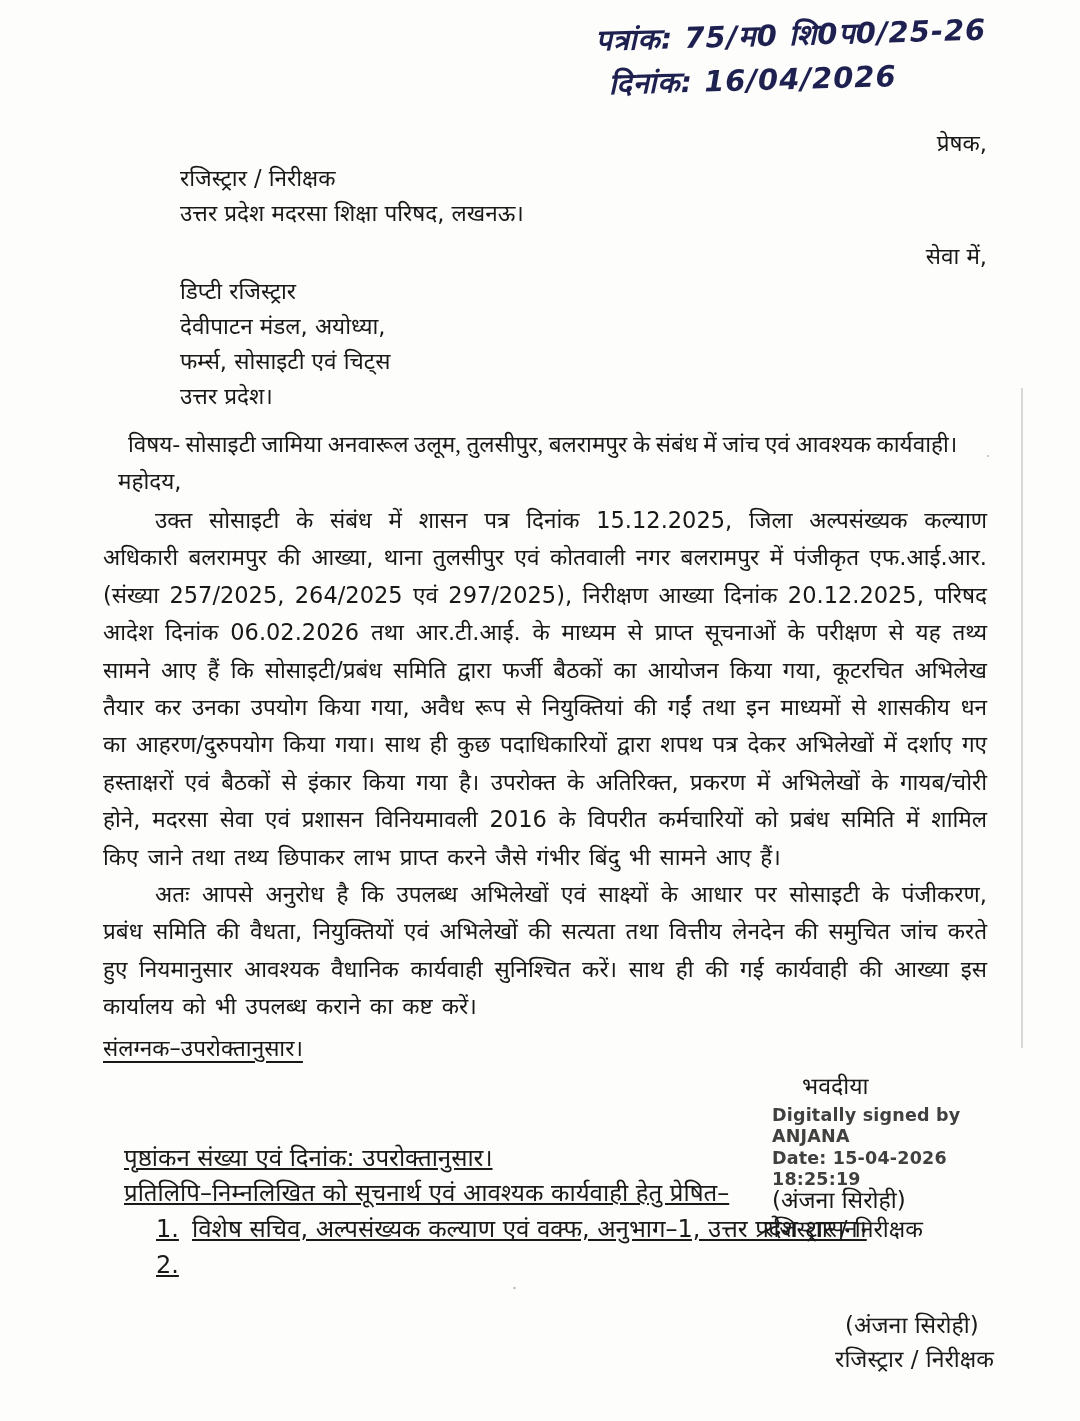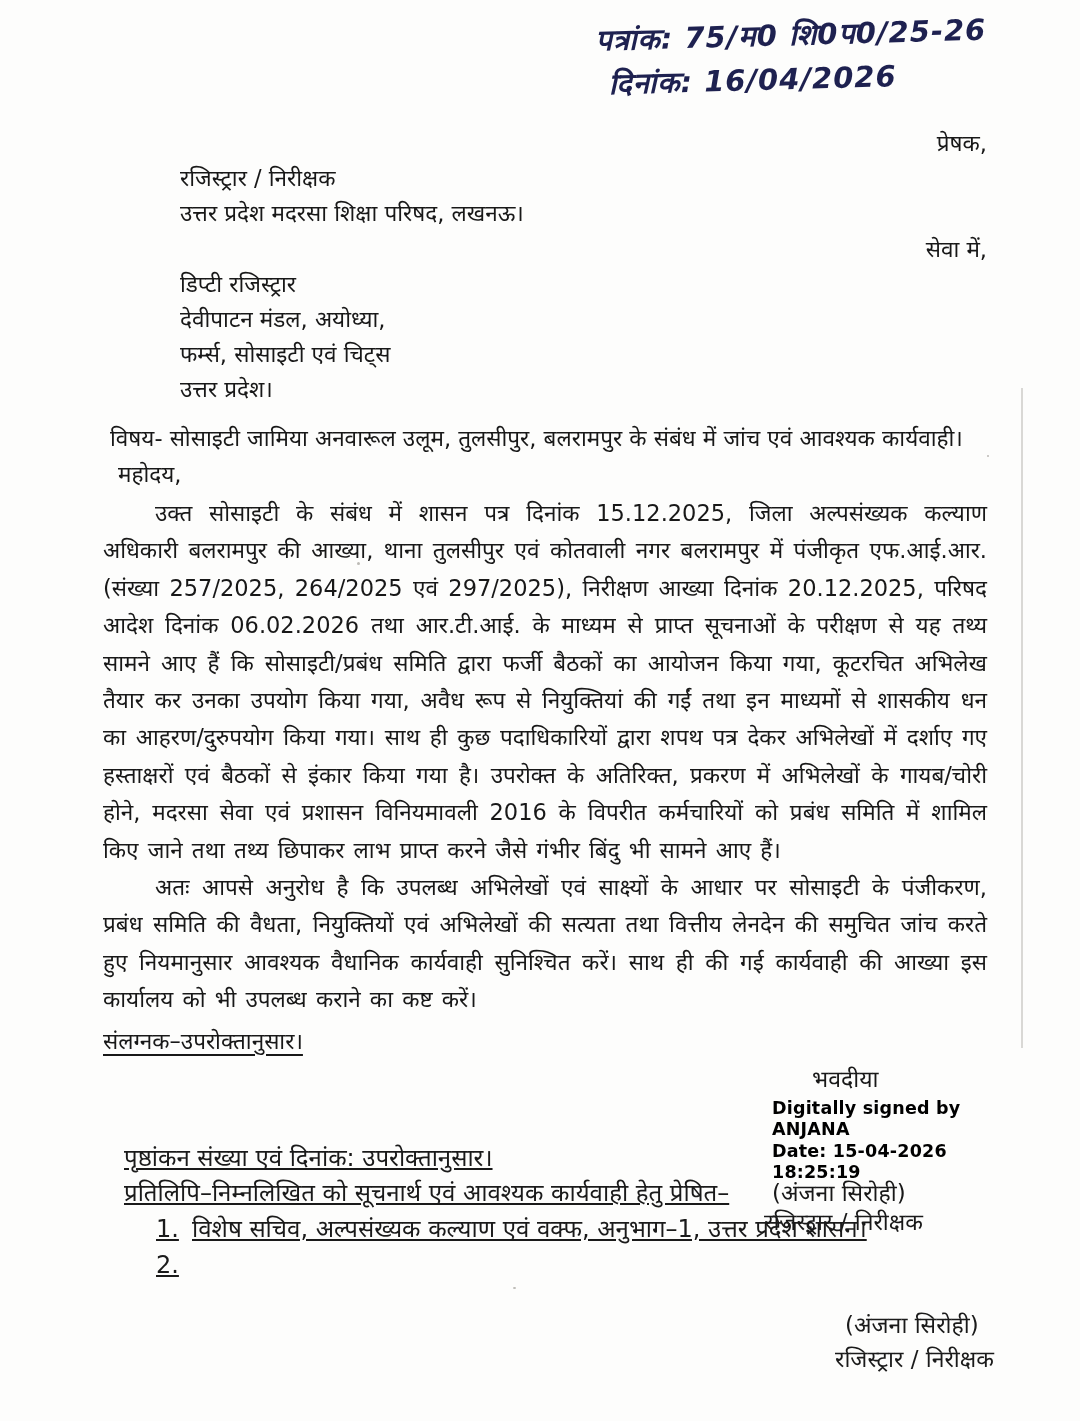--- a/index.html
+++ b/index.html
@@ -23,40 +23,40 @@
   .ref-date-line { margin-left:12px; }
 
   
   .letter {
     position:absolute; top:126px; left:103px; width:884px;
     font-size:22.5px; font-weight:500; color:#181818;
   }
   .hdr-label { line-height:35px; margin-left:15px;text-align:right; }
   .hdr-lines { margin-left:77px; }
   .hdr-lines > div { line-height:35px; }
-  .recipient-block { margin-top:1px; }
-  .subject-line { margin-top:13px; margin-left:7px; line-height:36px; }
+  .recipient-block { margin-top:8px; }
+  .subject-line { margin-top:13px; margin-left:25px; line-height:36px;font-family:Liberation Serif, serif; }
   .salutation { margin-left:15px; line-height:36px; }
   .body-para {
     margin:0; text-align:justify; text-indent:52px;
     line-height:37.4px; word-spacing:2px;
   }
   .para-1 { margin-top:3px; }
   .enclosure-line {
     display:inline-block; margin-top:6px;
     text-decoration:underline; text-underline-offset:5px;
     line-height:33px;
   }
   
   .sig-wrap { display:flex; justify-content:flex-end; margin-top:6px; }
   .sig-block { width:215px; }
-  .sig-closing { font-size:23px; line-height:30px; margin-left:40px; }
+  .sig-closing { font-size:23px; line-height:30px; margin-left:30px; }
   .sig-digital {
     font-weight:700; font-size:17.5px; line-height:21.5px;
-    color:#000000; margin-top:4px; letter-spacing:0.2px;
+    color:#404040; margin-top:4px; letter-spacing:0.2px;
   }
   .sig-name { font-size:23px; line-height:28px; margin-top:-5px; white-space:nowrap; }
   .sig-desig { font-size:23px; line-height:30px; margin-left:-8px; white-space:nowrap; }
 
   
   .endorsement {
     position:absolute; top:1141px; left:124px; width:880px;
     font-size:24px; font-weight:500;text-decoration:underline;
   }
   .endorse-line { line-height:35px; }

